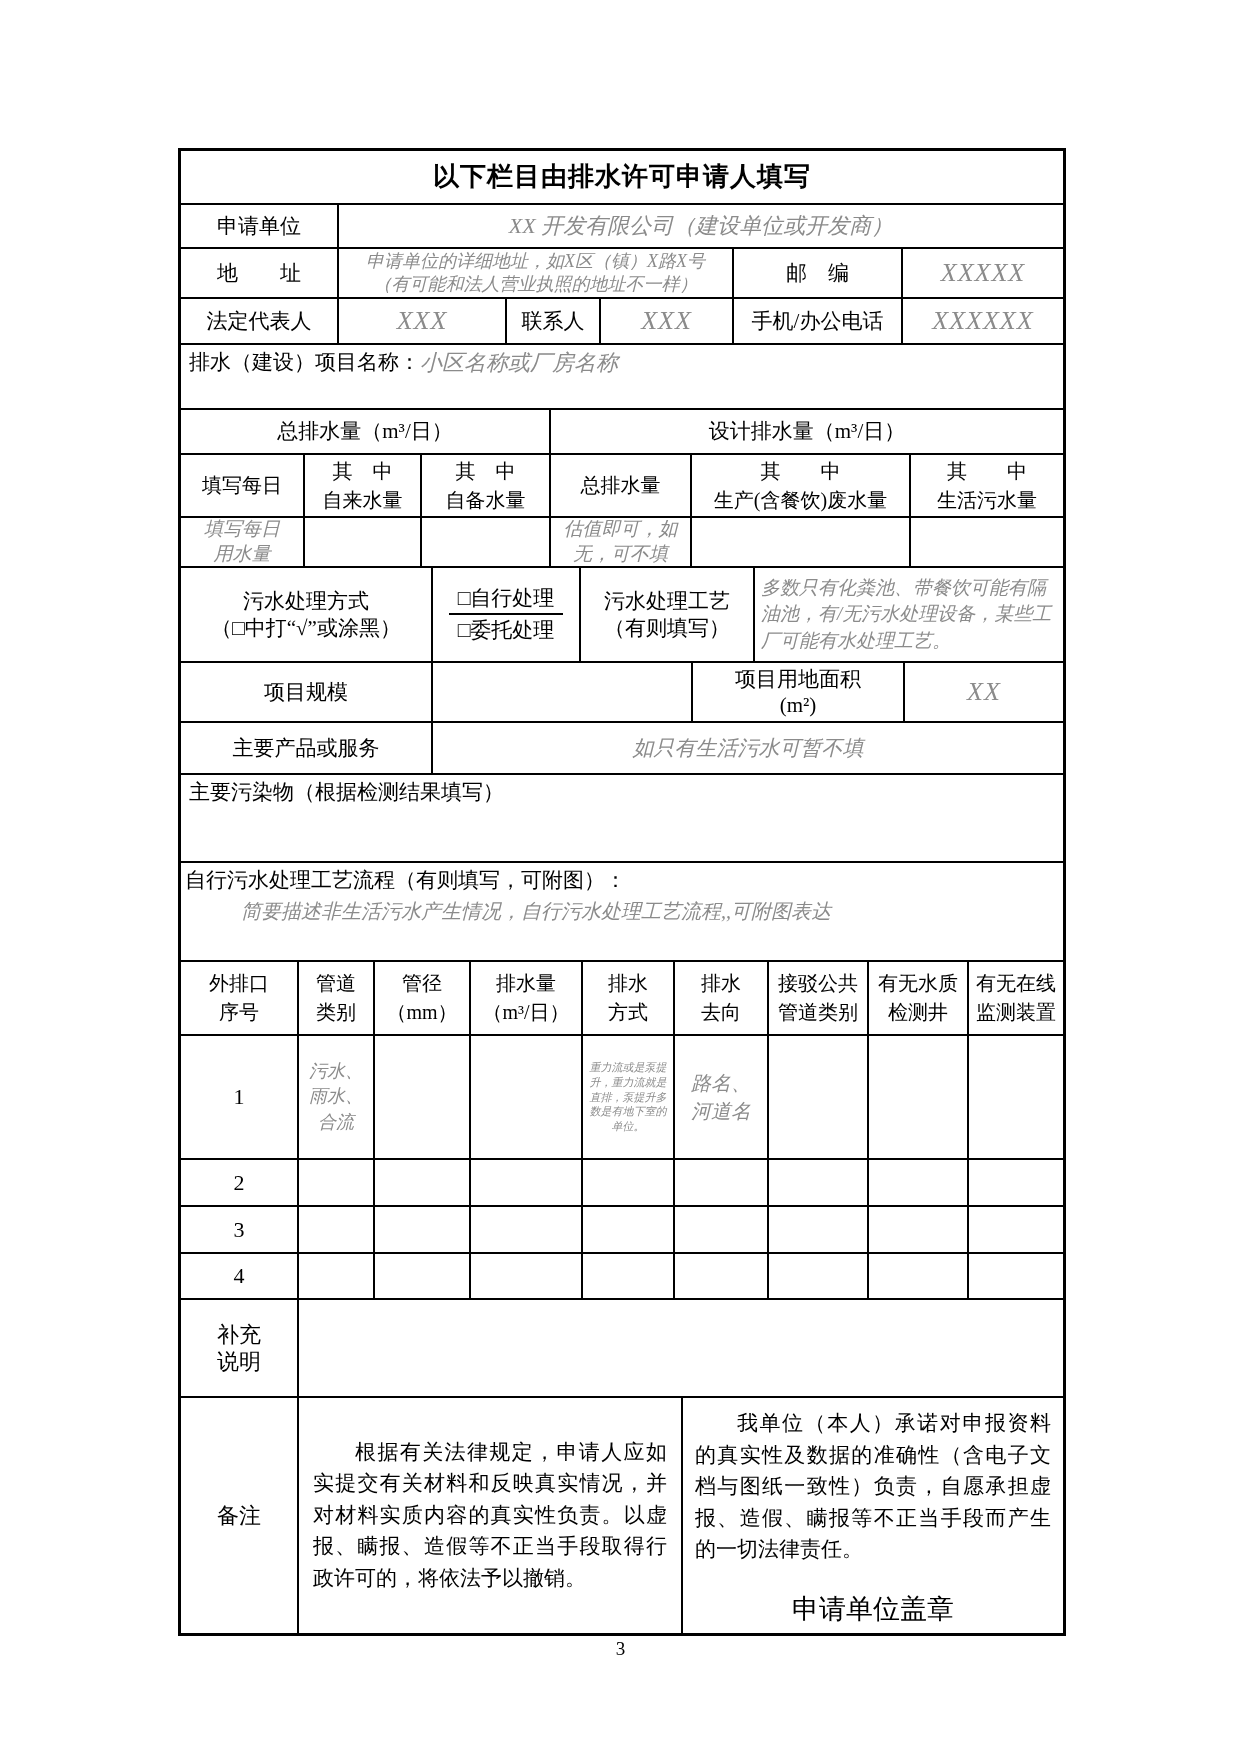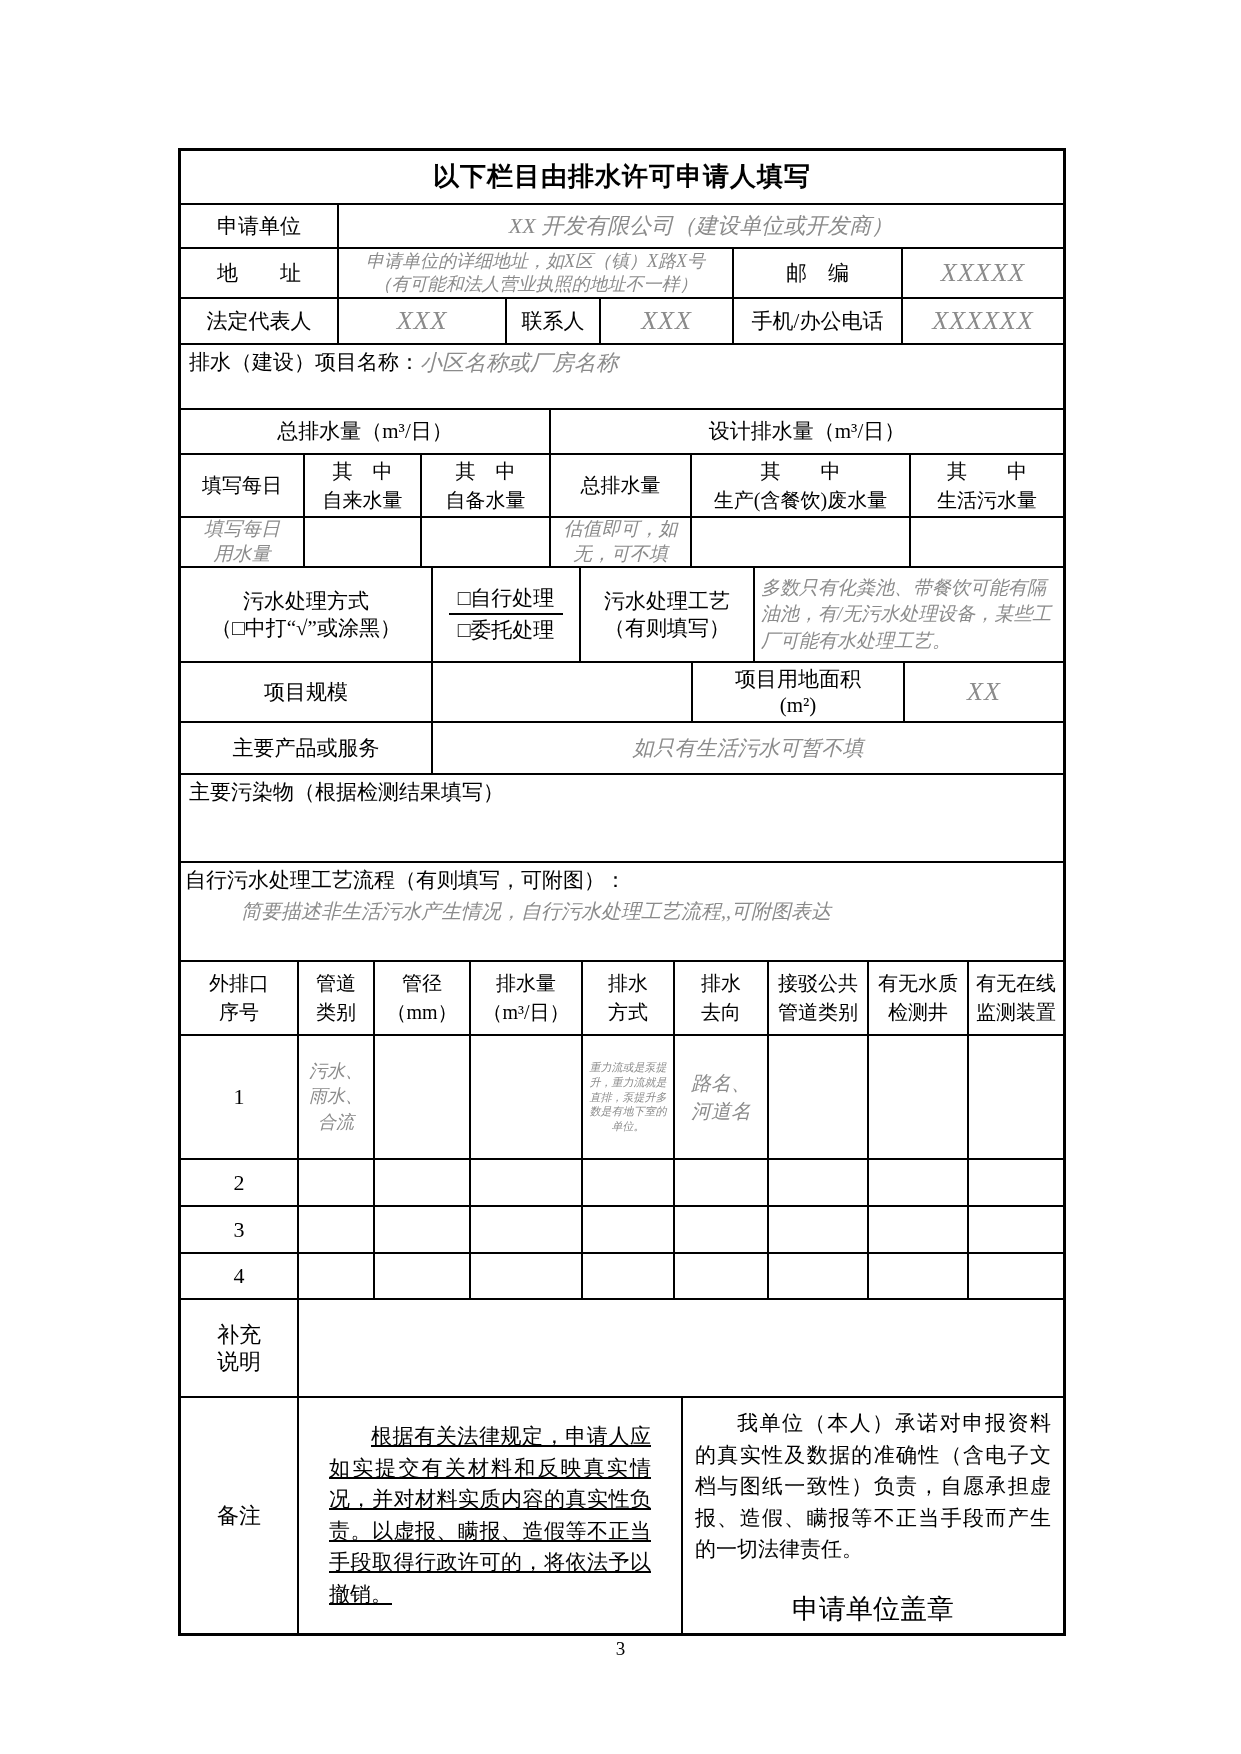--- a/index.html
+++ b/index.html
@@ -57,21 +57,21 @@
   .note{font-size:19px;line-height:1.4;text-align:left;padding:2px 6px;}
   .opts{flex-direction:column;align-items:stretch;padding:16px;}
   .opt{flex:1 1 50%;display:flex;align-items:center;justify-content:center;font-size:21px;}
   .opt-top{border-bottom:2px solid #000;box-sizing:border-box;}
   .tiny{font-size:11px;line-height:1.35;padding:3px 2px;}
   .pipe-hint{font-size:18px;line-height:1.4;}
   .dest-hint{font-size:20px;line-height:1.4;}
   .flow-line1{font-size:21px;}
   .flow-line2{font-size:20px;margin-left:56px;margin-top:6px;}
   .body-text{font-size:21px;line-height:1.5;text-align:justify;text-indent:2em;}
-  .rem-body{padding:14px 30px;text-decoration:underline;}
+  .rem-body{padding:14px 14px;}
   .rem-right{flex-direction:column;justify-content:flex-start;padding:10px 12px;}
   .seal{font-size:27px;line-height:1.6;margin-top:22px;text-align:center;width:100%;}
   .page-num{position:absolute;left:0;right:0;top:1638px;text-align:center;font-size:19px;}
   .proj-label{font-size:21px;}
   .num{font-size:22px;}
 </style>
 </head>
 <body>
 
 <div class="form">

